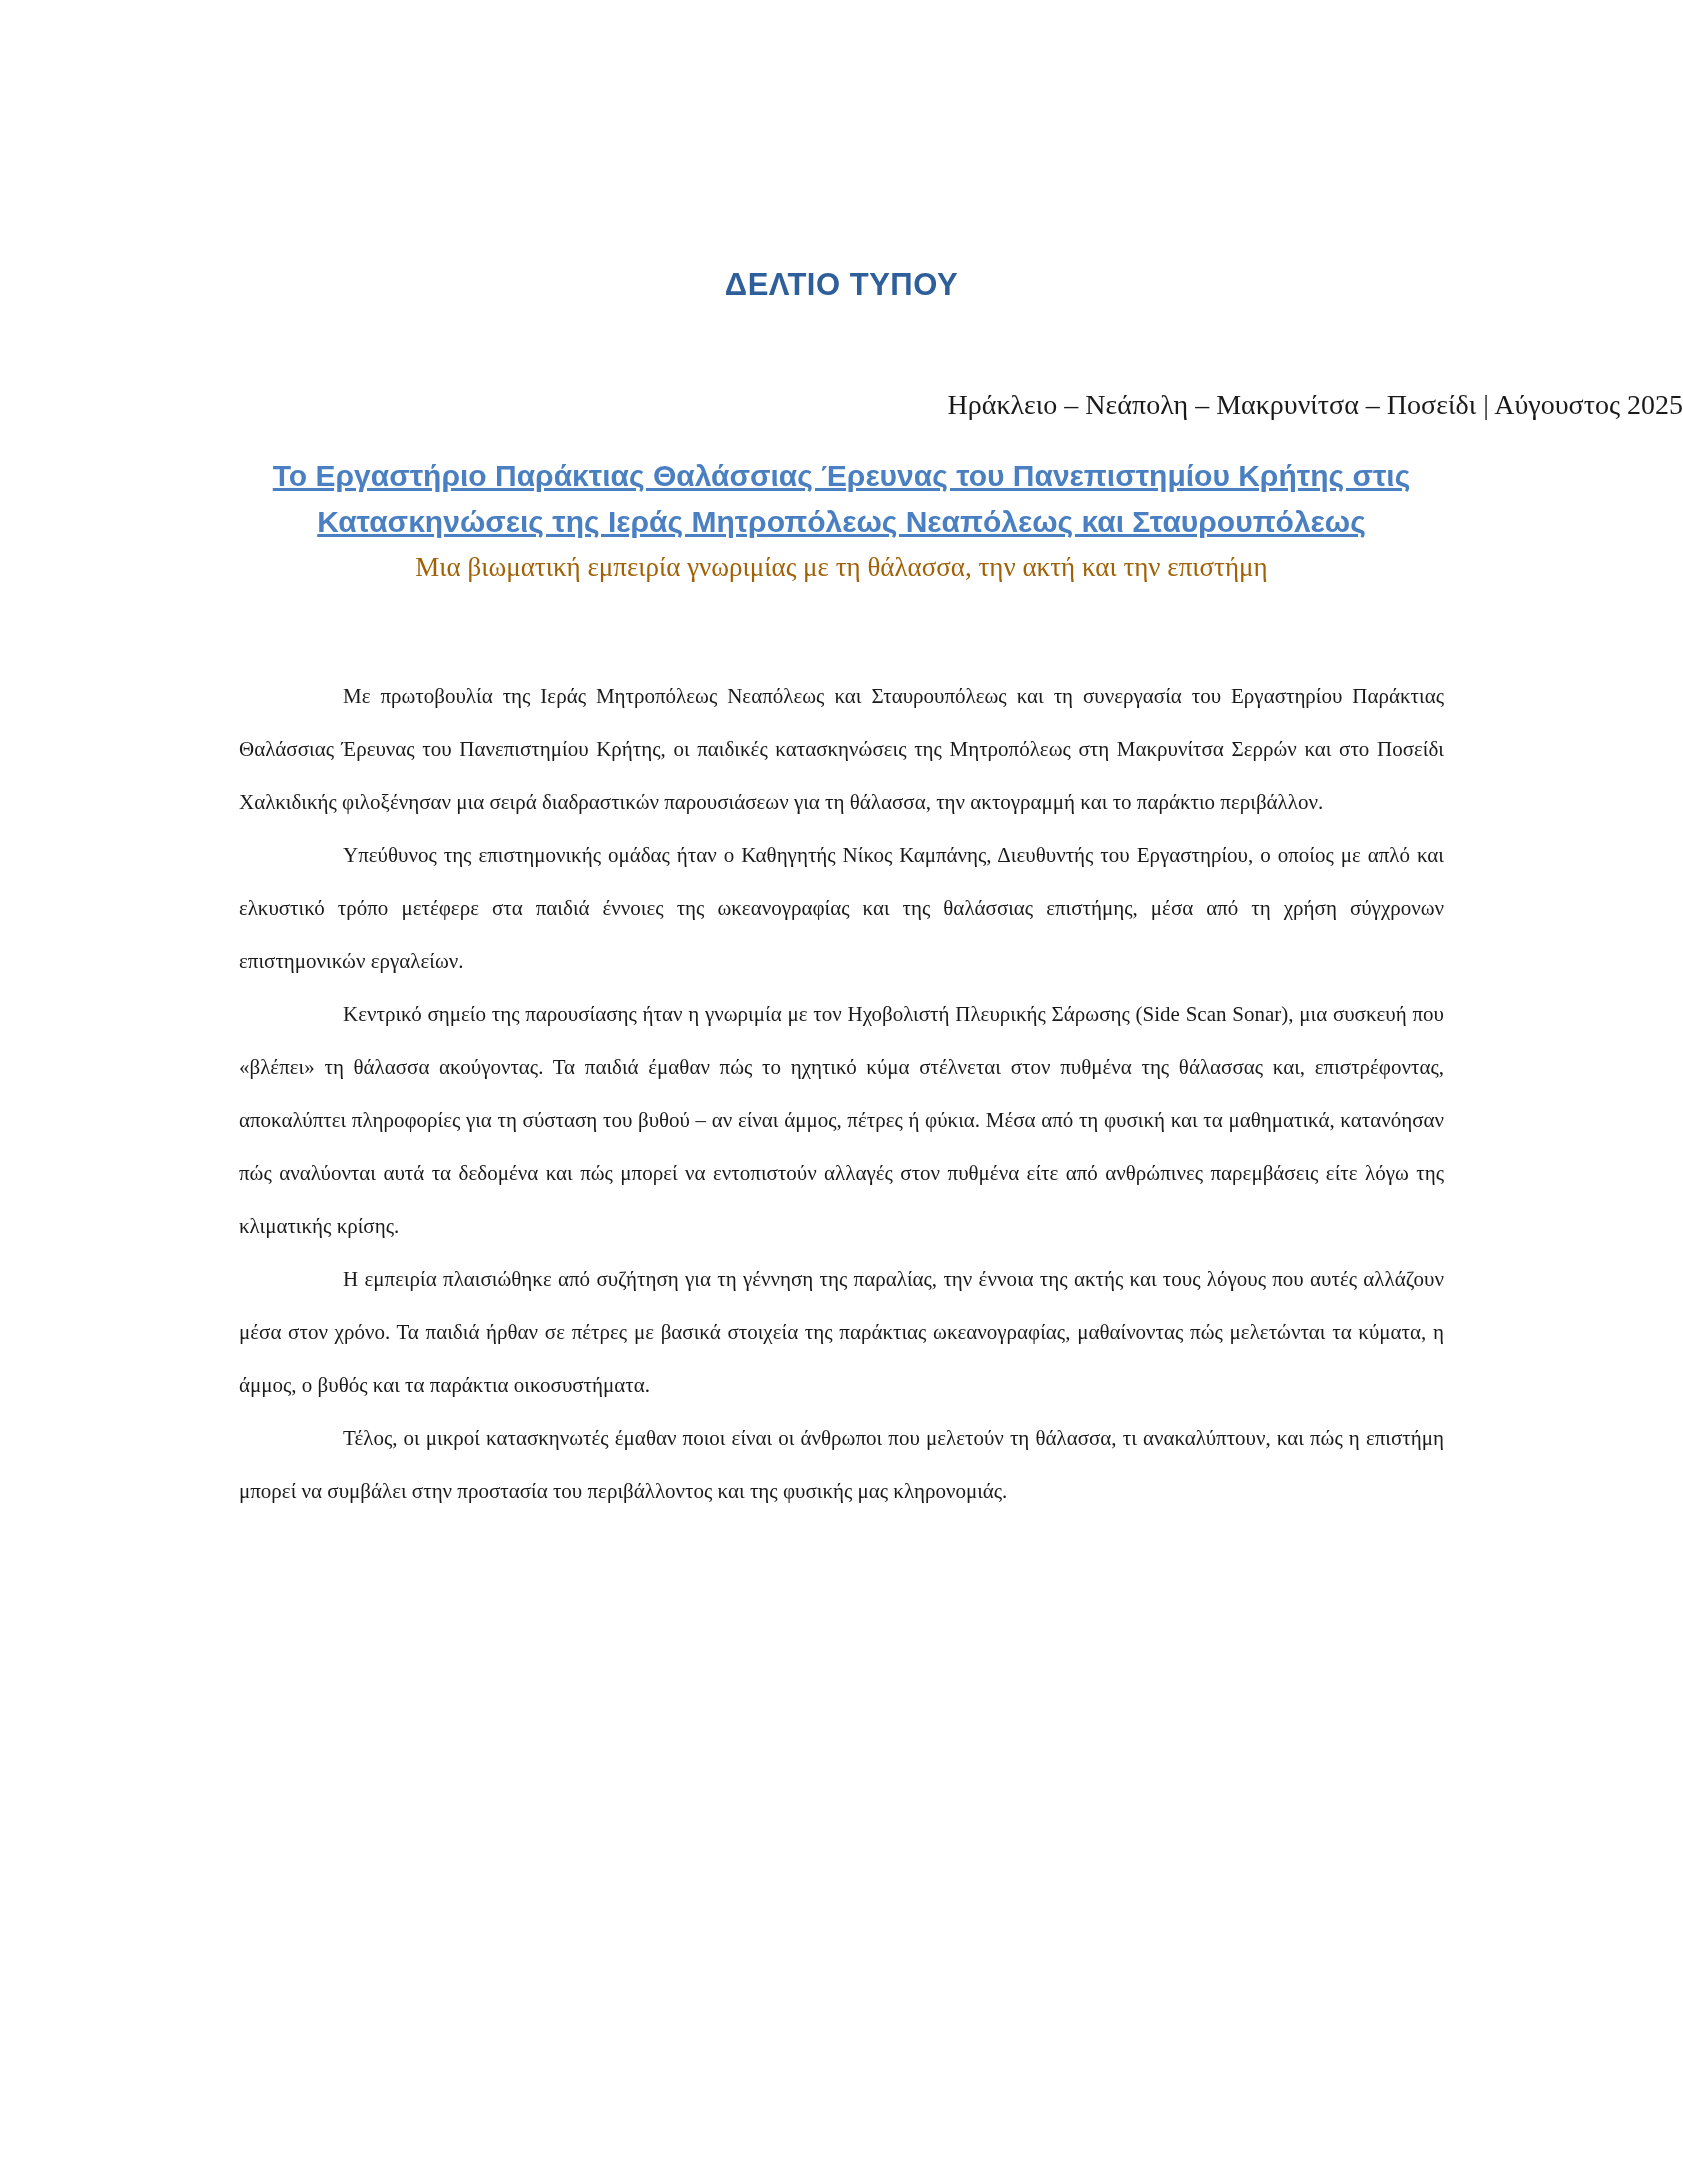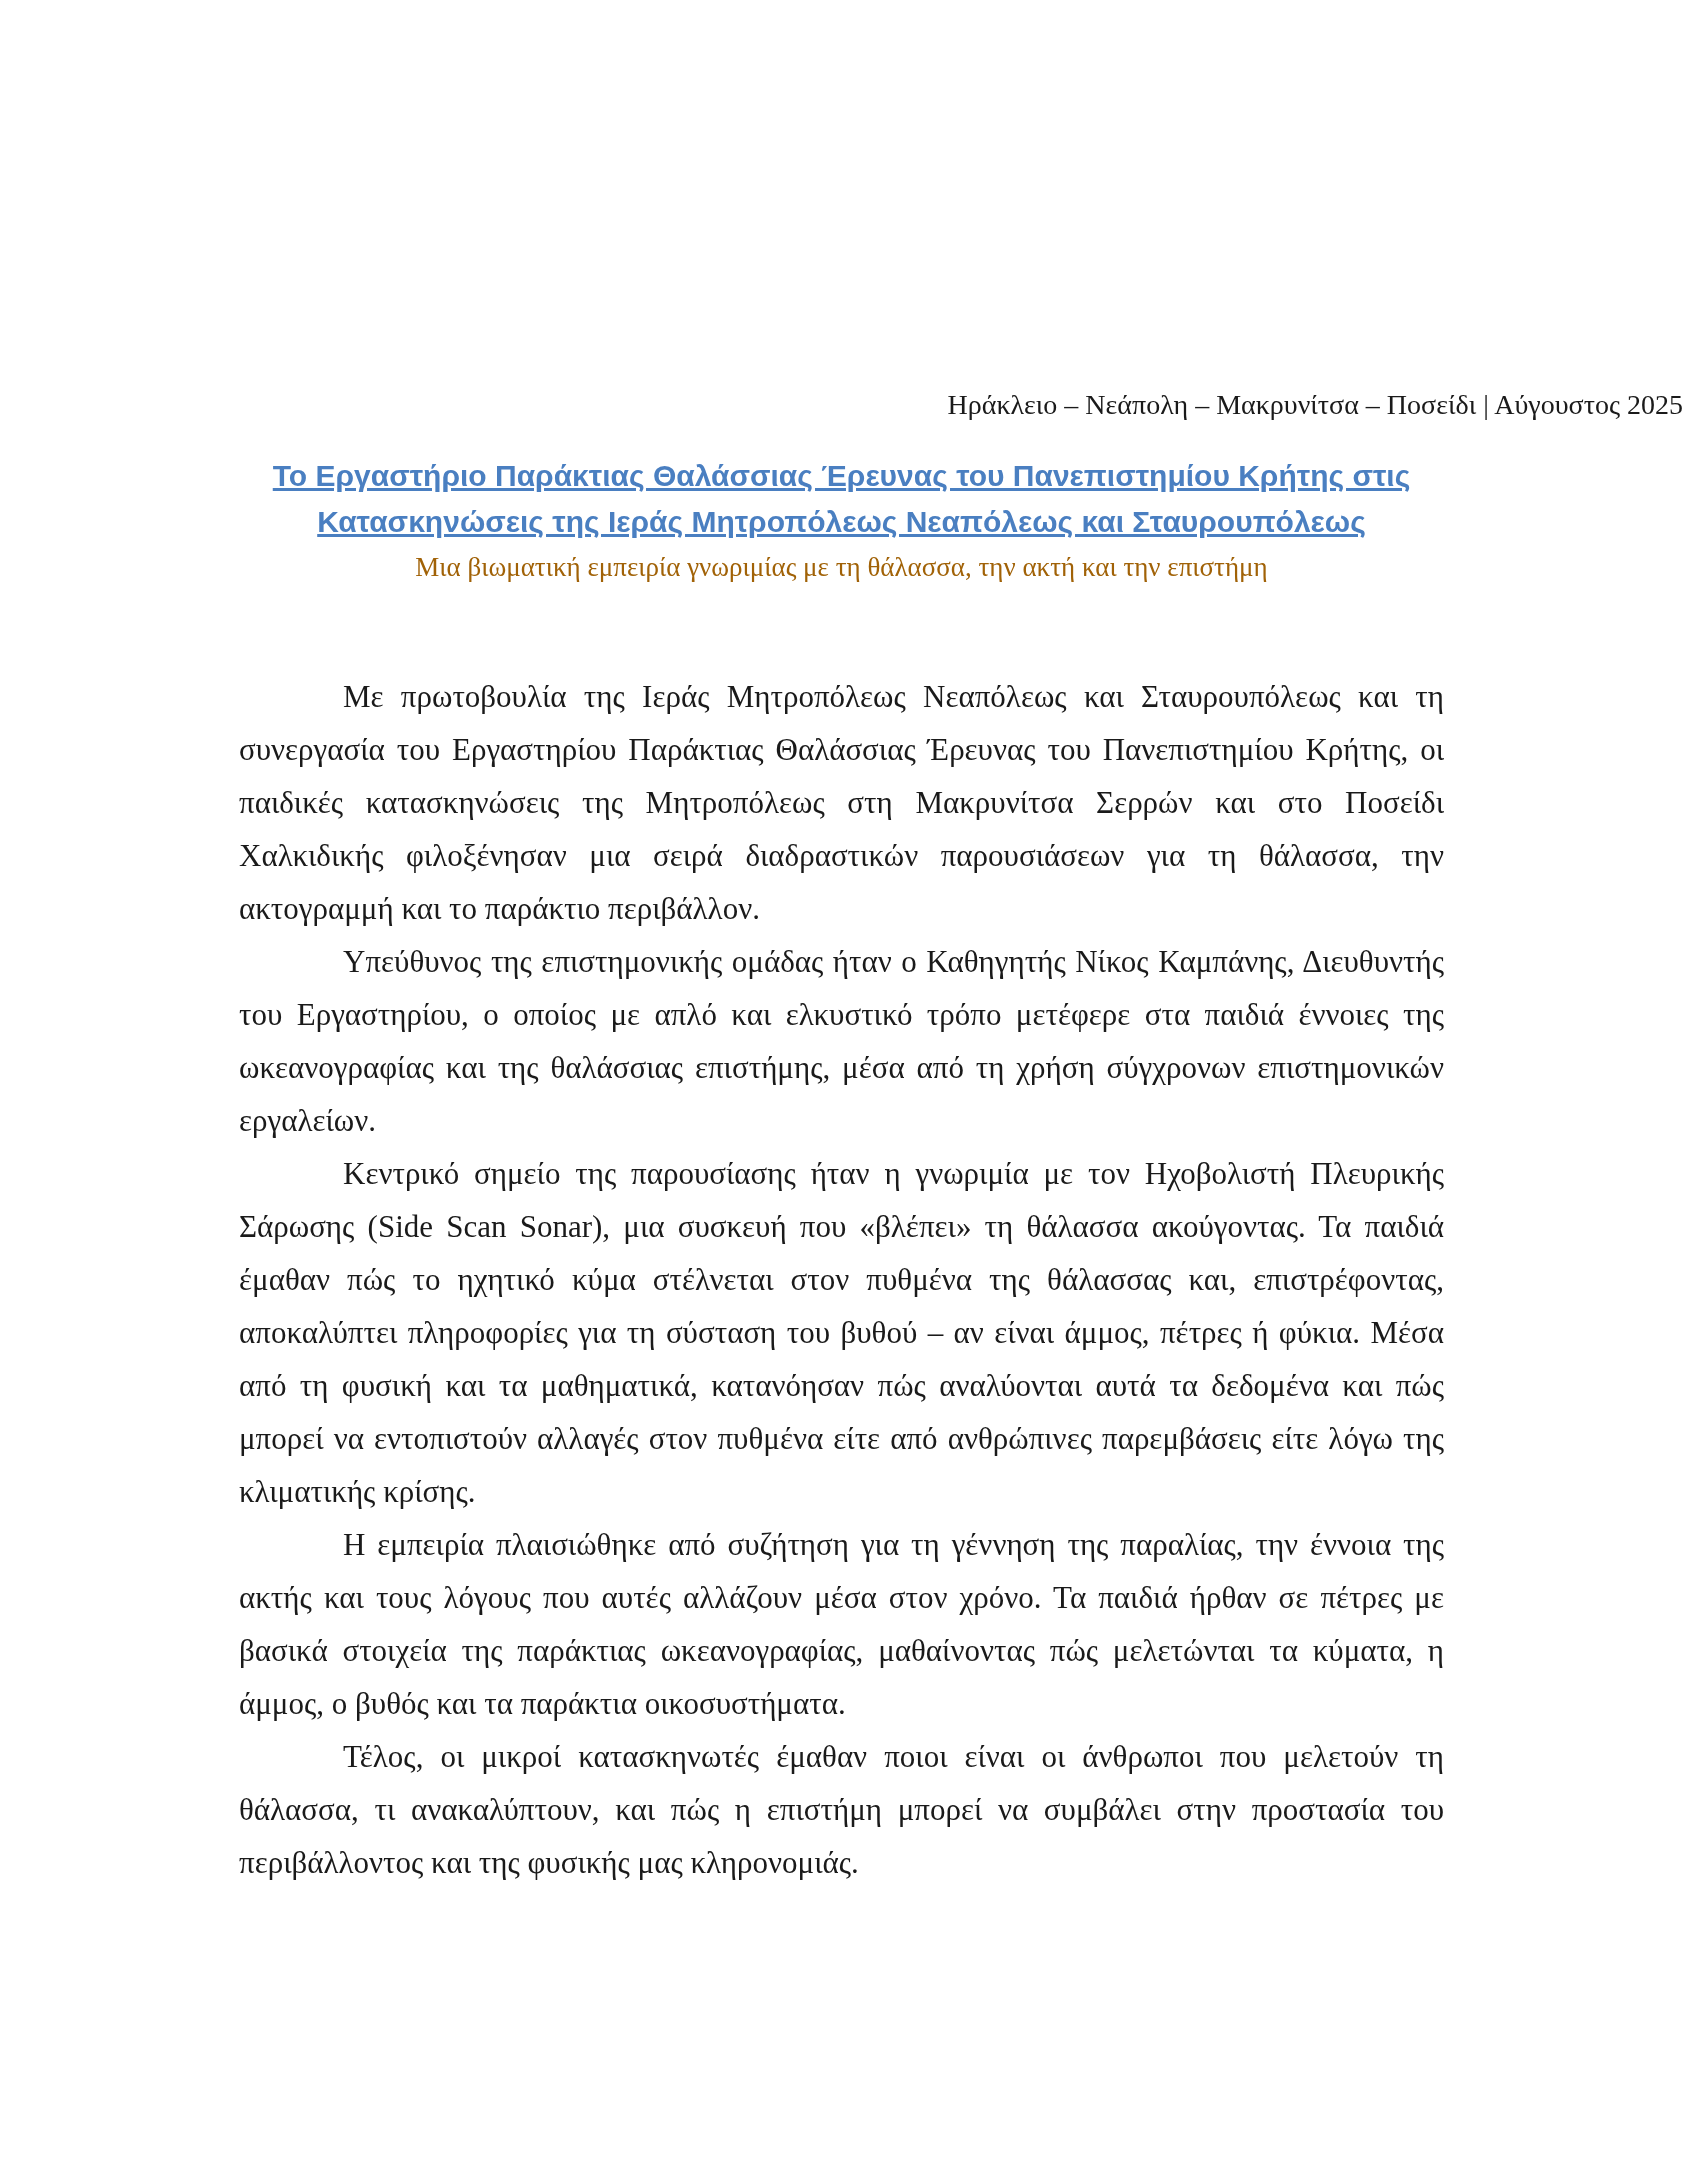--- a/index.html
+++ b/index.html
@@ -70,34 +70,35 @@
       font-family: "Liberation Serif", "DejaVu Serif", serif;
       font-size: 27px;
       color: #a16207;
     }
     .body {
       position: absolute;
       top: 670px;
       left: 239px;
       width: 1205px;
       font-family: "Liberation Serif", "DejaVu Serif", serif;
-      font-size: 31px;
+      font-size: 21px;
       line-height: 53px;
       color: #1a1a1a;
       text-align: justify;
     }
     .body p {
       margin: 0;
       text-indent: 104px;
     }
   </style>
 </head>
 <body>
 
 <div class="page">
+  <div class="doc-title">ΔΕΛΤΙΟ ΤΥΠΟΥ</div>
   <div class="dateline">Ηράκλειο – Νεάπολη – Μακρυνίτσα – Ποσείδι | Αύγουστος 2025</div>
   <div class="headline">
     <span>Το Εργαστήριο Παράκτιας Θαλάσσιας Έρευνας του Πανεπιστημίου Κρήτης στις</span>
     <span>Κατασκηνώσεις της Ιεράς Μητροπόλεως Νεαπόλεως και Σταυρουπόλεως</span>
   </div>
   <div class="subheadline">Μια βιωματική εμπειρία γνωριμίας με τη θάλασσα, την ακτή και την επιστήμη</div>
   <div class="body">
     <p>Με πρωτοβουλία της Ιεράς Μητροπόλεως Νεαπόλεως και Σταυρουπόλεως και τη συνεργασία του Εργαστηρίου Παράκτιας Θαλάσσιας Έρευνας του Πανεπιστημίου Κρήτης, οι παιδικές κατασκηνώσεις της Μητροπόλεως στη Μακρυνίτσα Σερρών και στο Ποσείδι Χαλκιδικής φιλοξένησαν μια σειρά διαδραστικών παρουσιάσεων για τη θάλασσα, την ακτογραμμή και το παράκτιο περιβάλλον.</p>
     <p>Υπεύθυνος της επιστημονικής ομάδας ήταν ο Καθηγητής Νίκος Καμπάνης, Διευθυντής του Εργαστηρίου, ο οποίος με απλό και ελκυστικό τρόπο μετέφερε στα παιδιά έννοιες της ωκεανογραφίας και της θαλάσσιας επιστήμης, μέσα από τη χρήση σύγχρονων επιστημονικών εργαλείων.</p>
     <p>Κεντρικό σημείο της παρουσίασης ήταν η γνωριμία με τον Ηχοβολιστή Πλευρικής Σάρωσης (Side Scan Sonar), μια συσκευή που «βλέπει» τη θάλασσα ακούγοντας. Τα παιδιά έμαθαν πώς το ηχητικό κύμα στέλνεται στον πυθμένα της θάλασσας και, επιστρέφοντας, αποκαλύπτει πληροφορίες για τη σύσταση του βυθού – αν είναι άμμος, πέτρες ή φύκια. Μέσα από τη φυσική και τα μαθηματικά, κατανόησαν πώς αναλύονται αυτά τα δεδομένα και πώς μπορεί να εντοπιστούν αλλαγές στον πυθμένα είτε από ανθρώπινες παρεμβάσεις είτε λόγω της κλιματικής κρίσης.</p>

